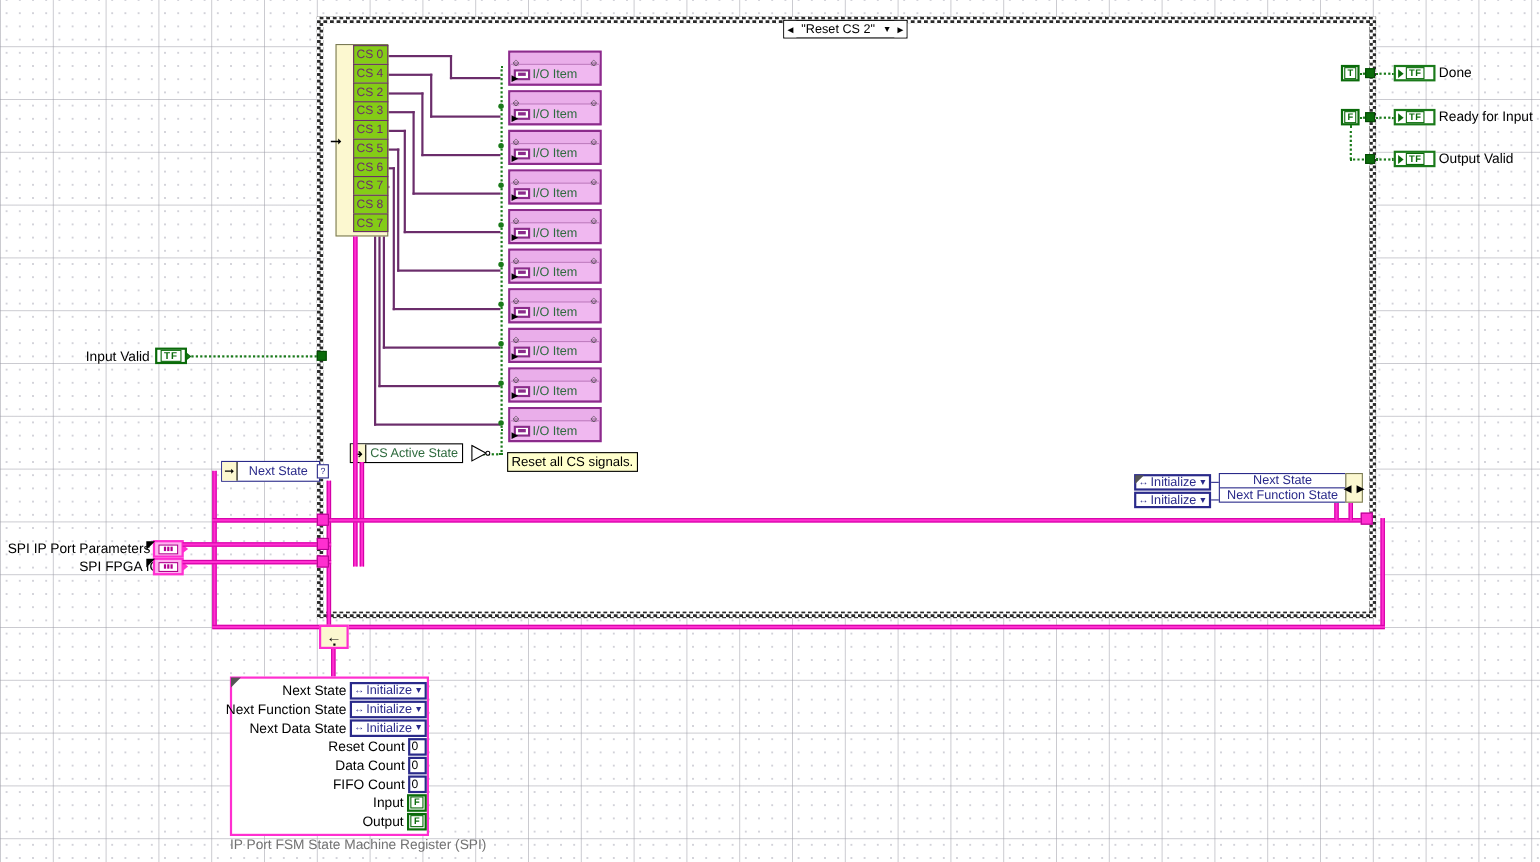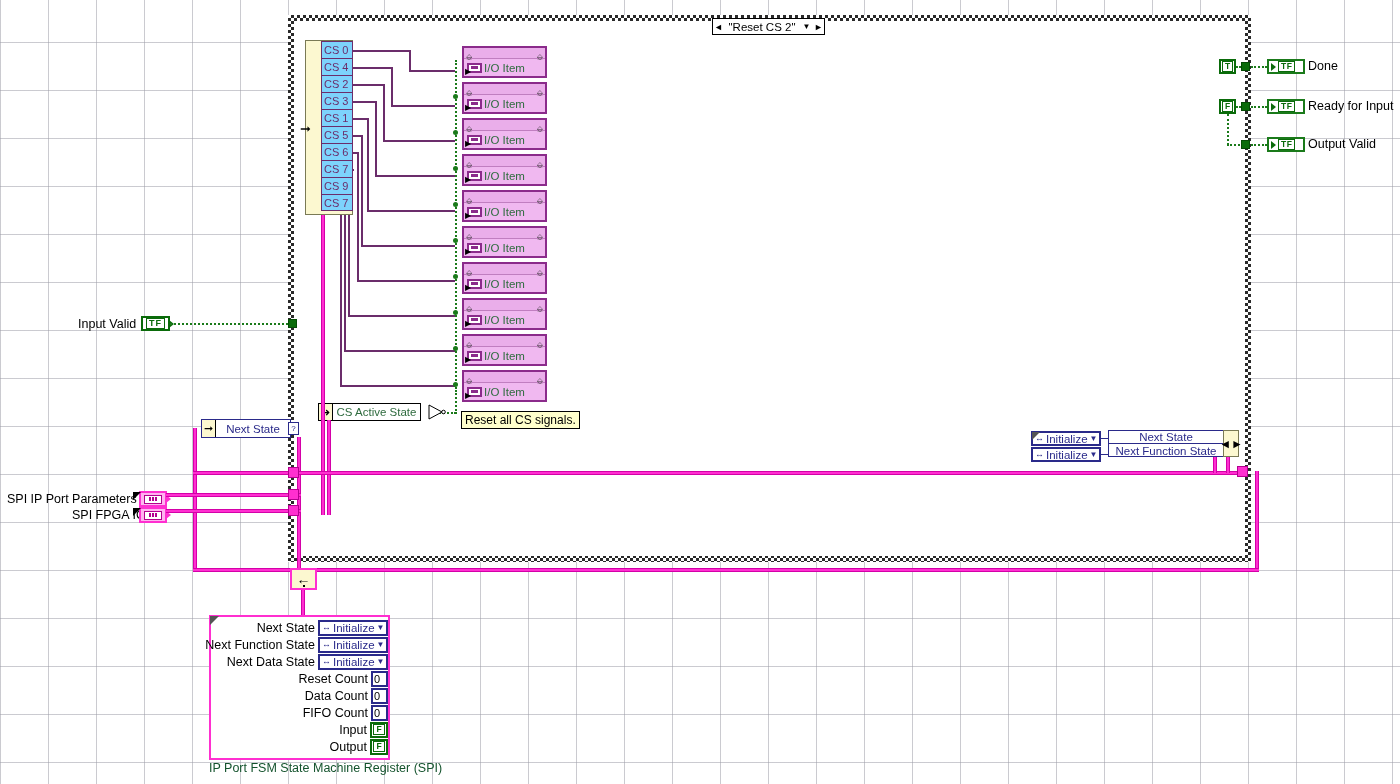--- a/index.html
+++ b/index.html
@@ -52,21 +52,21 @@
     position:absolute; left:305px; top:40px; width:48px; height:175px;
     background:#fcf8d0; border:1px solid #7a7a55;
   }
   #cs-unbundle .in-arrow{
     position:absolute; left:-6px; top:50%; transform:translateY(-50%);
     font-size:13px; color:#000; line-height:1;
   }
   #cs-items{ position:absolute; left:321px; top:41px; width:32px; }
   .cs-item{
     height:17px; border:1px solid #6b2d6b; border-bottom:none;
-    background:#7dd3fc; color:#6b2d6b; font-size:11px;
+    background:#84cc16; color:#6b2d6b; font-size:11px;
     display:flex; align-items:center; padding-left:2px;
     white-space:nowrap;
   }
   .cs-item:last-child{ border-bottom:1px solid #6b2d6b; }
 
   
   .io-item{
     position:absolute; left:462px; width:85px; height:32px;
     border:2px solid #8b2b8b; background:#f0b8f0;
   }
@@ -235,21 +235,21 @@
   .fsm-num{
     width:17px;height:16px;border:2px solid #2a2a8a;background:#fff;
     color:#000;font-size:11px;display:flex;align-items:center;padding-left:1px;flex:none;
   }
   .fsm-bool{
     width:18px;height:16px;border:2px solid #0a6b0a;background:#fff;
     display:flex;align-items:center;justify-content:center;flex:none;
   }
   .fsm-bool span{ border:1px solid #0a6b0a;color:#0a6b0a;font-size:8.5px;font-weight:bold;
     padding:0 2px;line-height:9px;}
-  #fsm-caption{ position:absolute; left:209px; top:761px; font-size:12.5px; color:#14532d; }
+  #fsm-caption{ position:absolute; left:209px; top:761px; font-size:12.5px; color:#737373; }
 
   .green-dotted-v{ position:absolute; width:0; border-left:2px dotted #1a7a1a; }
   .green-dotted-h{ position:absolute; height:0; border-top:2px dotted #1a7a1a; }
 </style>
 </head>
 <body>
 
 <div id="diagram-canvas"></div>
 
 <div id="case-structure"></div>
@@ -336,21 +336,21 @@
     <div class="cs-item">
       <span>CS 5</span>
     </div>
     <div class="cs-item">
       <span>CS 6</span>
     </div>
     <div class="cs-item">
       <span>CS 7</span>
     </div>
     <div class="cs-item">
-      <span>CS 9</span>
+      <span>CS 8</span>
     </div>
     <div class="cs-item">
       <span>CS 7</span>
     </div>
   </div>
 
 <div id="io-items-layer">
     <div class="io-item" style="top: 46px;">
       <div class="hdr"></div>
       <div class="body">

